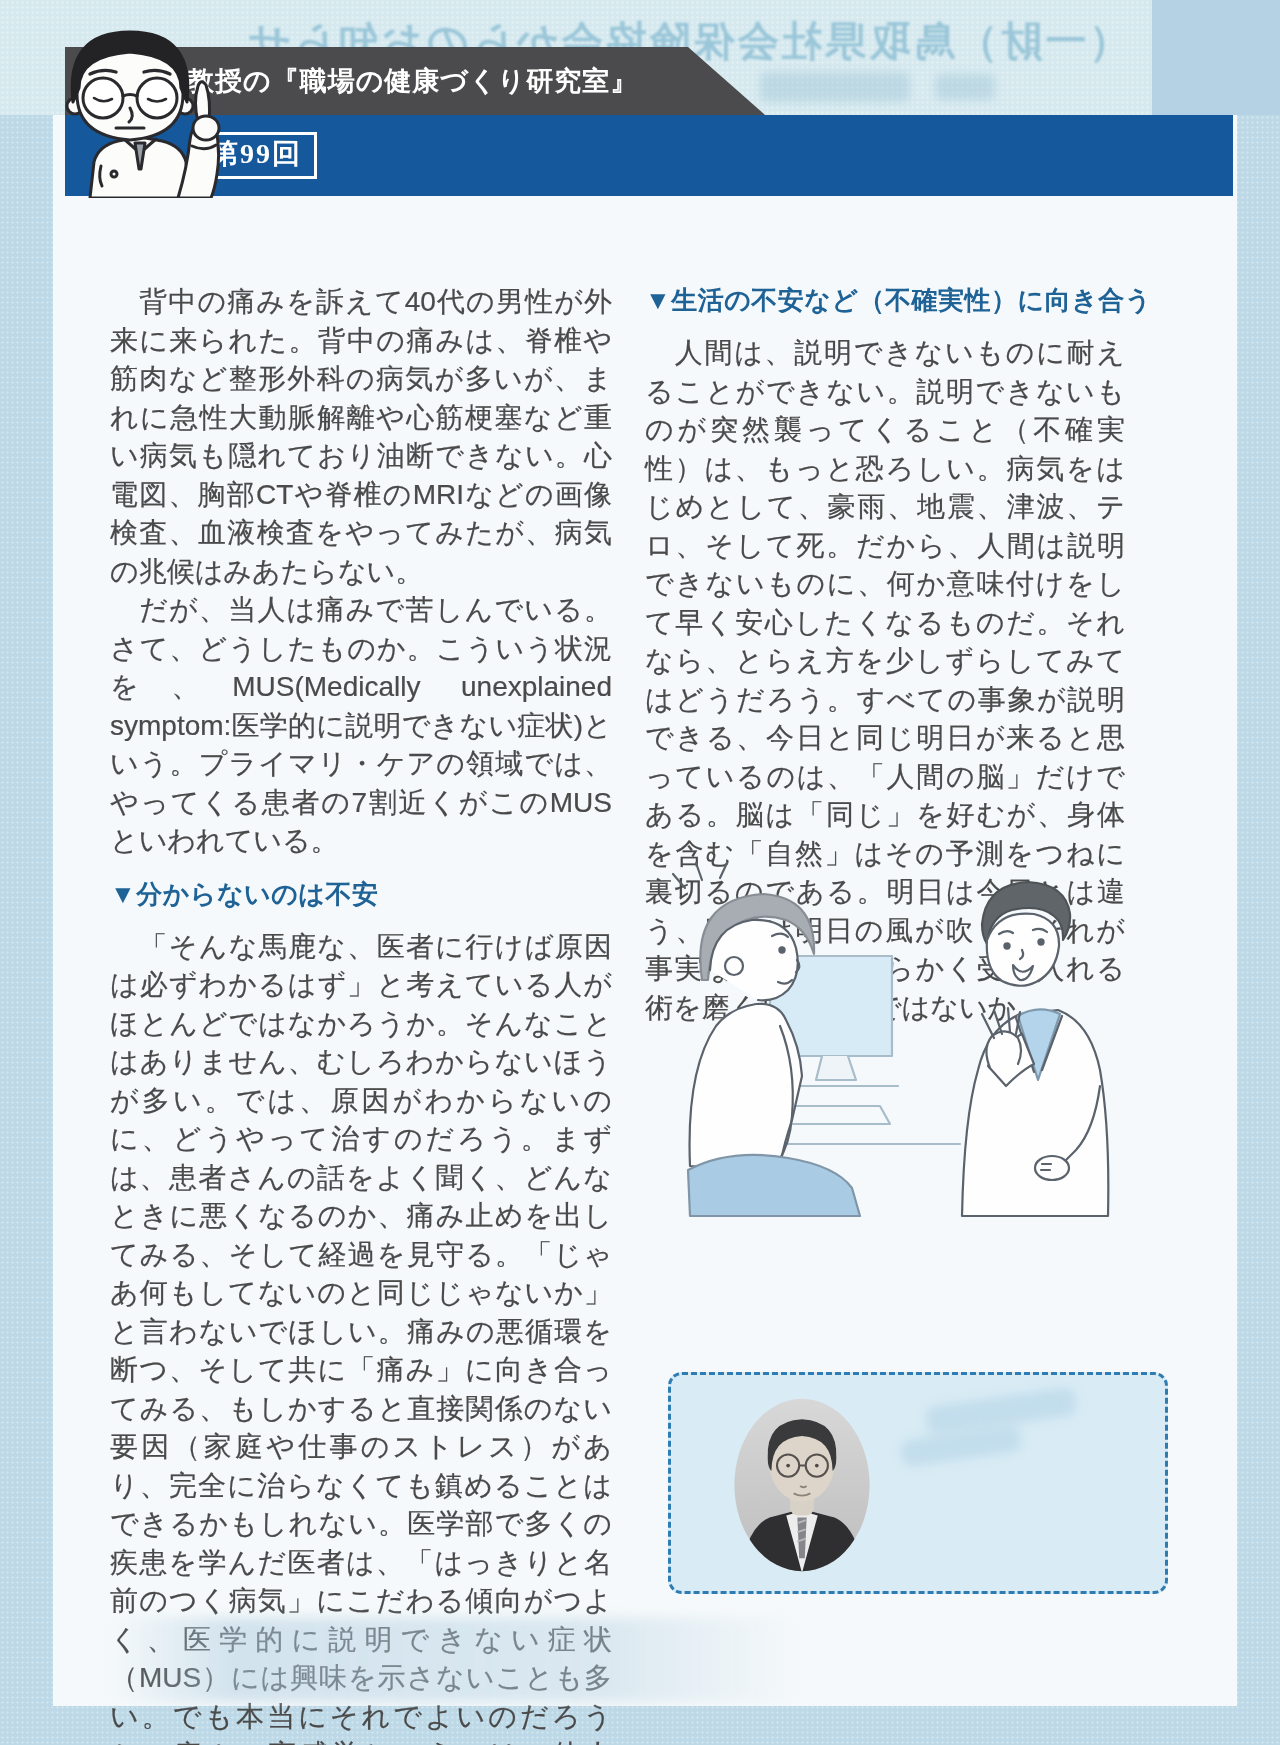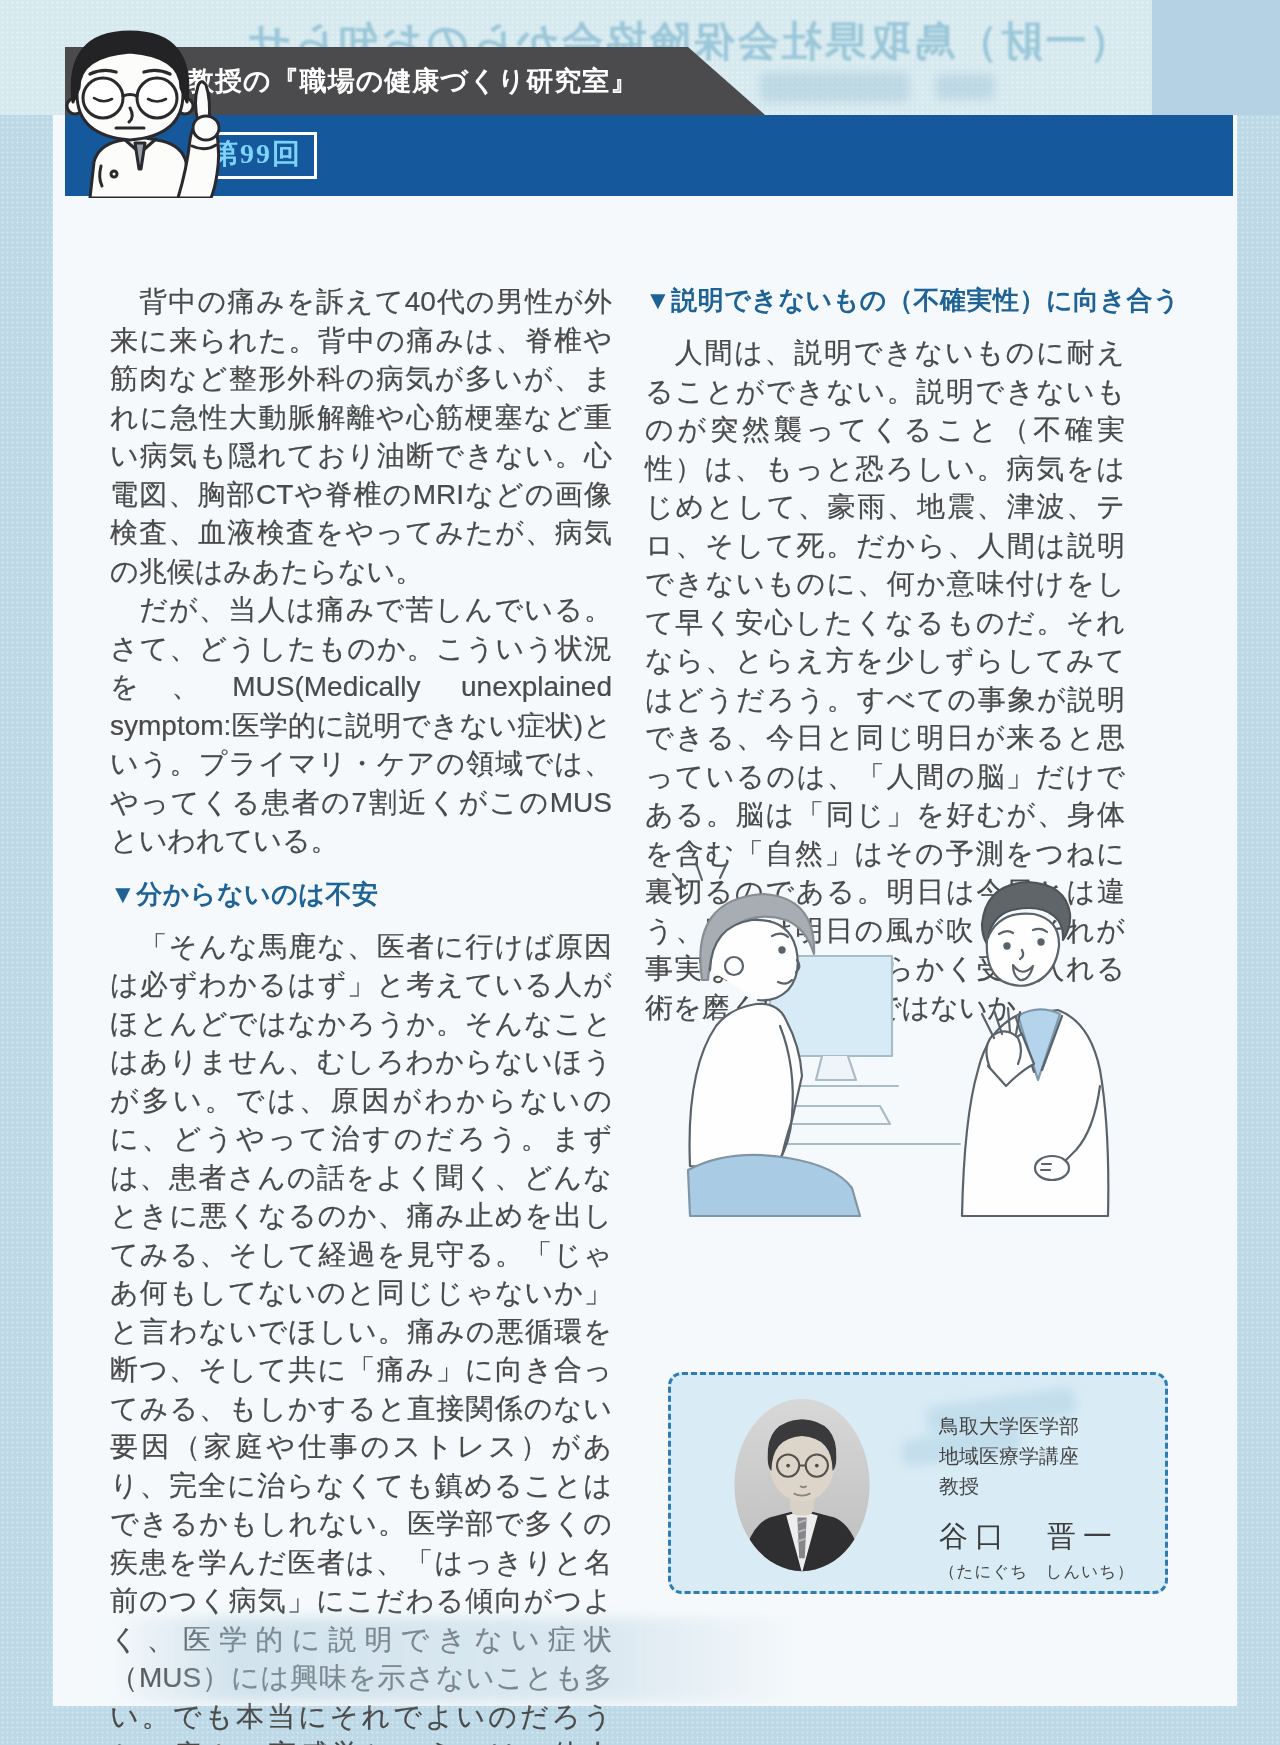--- a/index.html
+++ b/index.html
@@ -27,21 +27,21 @@
   .gray-banner{
     position:absolute;left:65px;top:47px;width:700px;height:68px;background:#4b4b4d;
     clip-path:polygon(0 0, 89% 0, 100% 100%, 0 100%);
     display:flex;align-items:center;z-index:3;
   }
   .series-title{color:#fff;font-weight:700;font-size:27px;letter-spacing:1px;padding-left:122px;}
 
   .blue-banner{position:absolute;left:65px;top:115px;width:1168px;height:81px;background:#15599c;
     display:flex;align-items:center;z-index:2;}
   .episode-badge{
-    margin-left:130px;border:3px solid #fff;color:#7dd3fc;padding:1px 12px 4px;
+    margin-left:130px;border:3px solid #fff;color:#ffffff;padding:1px 12px 4px;
     font-family:"Liberation Serif","DejaVu Serif",serif;font-size:28px;font-weight:600;letter-spacing:2px;
     line-height:1.3;flex:0 0 auto;
   }
   .main-title{
     color:#fff;font-family:"Liberation Serif","DejaVu Serif",serif;font-weight:700;
     font-size:50px;margin-left:14px;letter-spacing:13px;white-space:nowrap;
   }
 
   .prof-illustration{position:absolute;left:40px;top:22px;width:200px;height:176px;z-index:4;}
 
@@ -122,21 +122,21 @@
   </svg>
 
   <div class="col col-left">
     <p class="body">　背中の痛みを訴えて40代の男性が外来に来られた。背中の痛みは、脊椎や筋肉など整形外科の病気が多いが、まれに急性大動脈解離や心筋梗塞など重い病気も隠れており油断できない。心電図、胸部CTや脊椎のMRIなどの画像検査、血液検査をやってみたが、病気の兆候はみあたらない。</p>
     <p class="body">　だが、当人は痛みで苦しんでいる。さて、どうしたものか。こういう状況を、MUS(Medically unexplained symptom:医学的に説明できない症状)という。プライマリ・ケアの領域では、やってくる患者の7割近くがこのMUSといわれている。</p>
     <h2 class="section">▼分からないのは不安</h2>
     <p class="body">　「そんな馬鹿な、医者に行けば原因は必ずわかるはず」と考えている人がほとんどではなかろうか。そんなことはありません、むしろわからないほうが多い。では、原因がわからないのに、どうやって治すのだろう。まずは、患者さんの話をよく聞く、どんなときに悪くなるのか、痛み止めを出してみる、そして経過を見守る。「じゃあ何もしてないのと同じじゃないか」と言わないでほしい。痛みの悪循環を断つ、そして共に「痛み」に向き合ってみる、もしかすると直接関係のない要因（家庭や仕事のストレス）があり、完全に治らなくても鎮めることはできるかもしれない。医学部で多くの疾患を学んだ医者は、「はっきりと名前のつく病気」にこだわる傾向がつよく、医学的に説明できない症状（MUS）には興味を示さないことも多い。でも本当にそれでよいのだろうか。痛みの実感覚というのは、他人（医師）には本当のところはわからない。でも、患者が痛みで苦しんでいるのであれば、まずはそこが出発点ではないのか。医学的に説明できればよし、説明できなくても痛みはなかったことにはならない。痛みはたしかにある（実在する）のだから。痛みだけでなく、痛みのため仕事ができない、生活の不安など、痛みに伴うさまざまな影響にも患者は苦しむのである。まずは、患者さんの話を聞くことからはじめよう。最近はそのような姿勢でMUSに向き合うことにしている。</p>
   </div>
 
   <div class="col col-right">
-    <h2 class="section">▼説明できないもの（不確実性）に向き合う</h2>
+    <h2 class="section">▼生活の不安など（不確実性）に向き合う</h2>
     <p class="body">　人間は、説明できないものに耐えることができない。説明できないものが突然襲ってくること（不確実性）は、もっと恐ろしい。病気をはじめとして、豪雨、地震、津波、テロ、そして死。だから、人間は説明できないものに、何か意味付けをして早く安心したくなるものだ。それなら、とらえ方を少しずらしてみてはどうだろう。すべての事象が説明できる、今日と同じ明日が来ると思っているのは、「人間の脳」だけである。脳は「同じ」を好むが、身体を含む「自然」はその予測をつねに裏切るのである。明日は今日とは違う、明日は明日の風が吹く。それが事実ならば、やわらかく受け入れる術を磨くしかないではないか。</p>
   </div>
 
   <svg class="scene-illustration" viewBox="0 0 560 400">
     <g fill="none" stroke="#5a626c" stroke-width="2.2" stroke-linecap="round" stroke-linejoin="round">
 
       <path d="M55 70 L43 56 M72 62 L66 45 M90 60 L97 45"></path>
 
       <g stroke="#a9bcca">
         <rect x="140" y="138" width="122" height="100" fill="#d6ebf6"></rect>
@@ -203,24 +203,17 @@
         <ellipse cx="75" cy="72" rx="35" ry="41" fill="#ddd5ca"></ellipse>
         <path d="M38 66 Q36 26 75 24 Q114 26 112 66 Q112 76 108 80 Q108 44 75 42 Q42 44 42 80 Q38 76 38 66 Z" fill="#3a3a3c"></path>
         <circle cx="60" cy="74" r="12" fill="none" stroke="#55524e" stroke-width="2.2"></circle>
         <circle cx="91" cy="74" r="12" fill="none" stroke="#55524e" stroke-width="2.2"></circle>
         <path d="M72 74 h7" stroke="#55524e" stroke-width="2.2"></path>
         <circle cx="60" cy="74" r="2" fill="#4c4a47"></circle>
         <circle cx="91" cy="74" r="2" fill="#4c4a47"></circle>
         <path d="M73 96 q3 3 7 0 M66 104 q9 5 18 0" stroke="#8d8275" stroke-width="2" fill="none"></path>
       </g>
     </svg>
-    <div class="author-info">
-      <div class="affil">鳥取大学医学部</div>
-      <div class="affil">地域医療学講座</div>
-      <div class="affil">教授</div>
-      <div class="author-name">谷口　晋一</div>
-      <div class="author-kana">（たにぐち　しんいち）</div>
-    </div>
   </div>
 
   <div class="bottom-bleed"></div>
 
 </div>
 
 </body></html>

